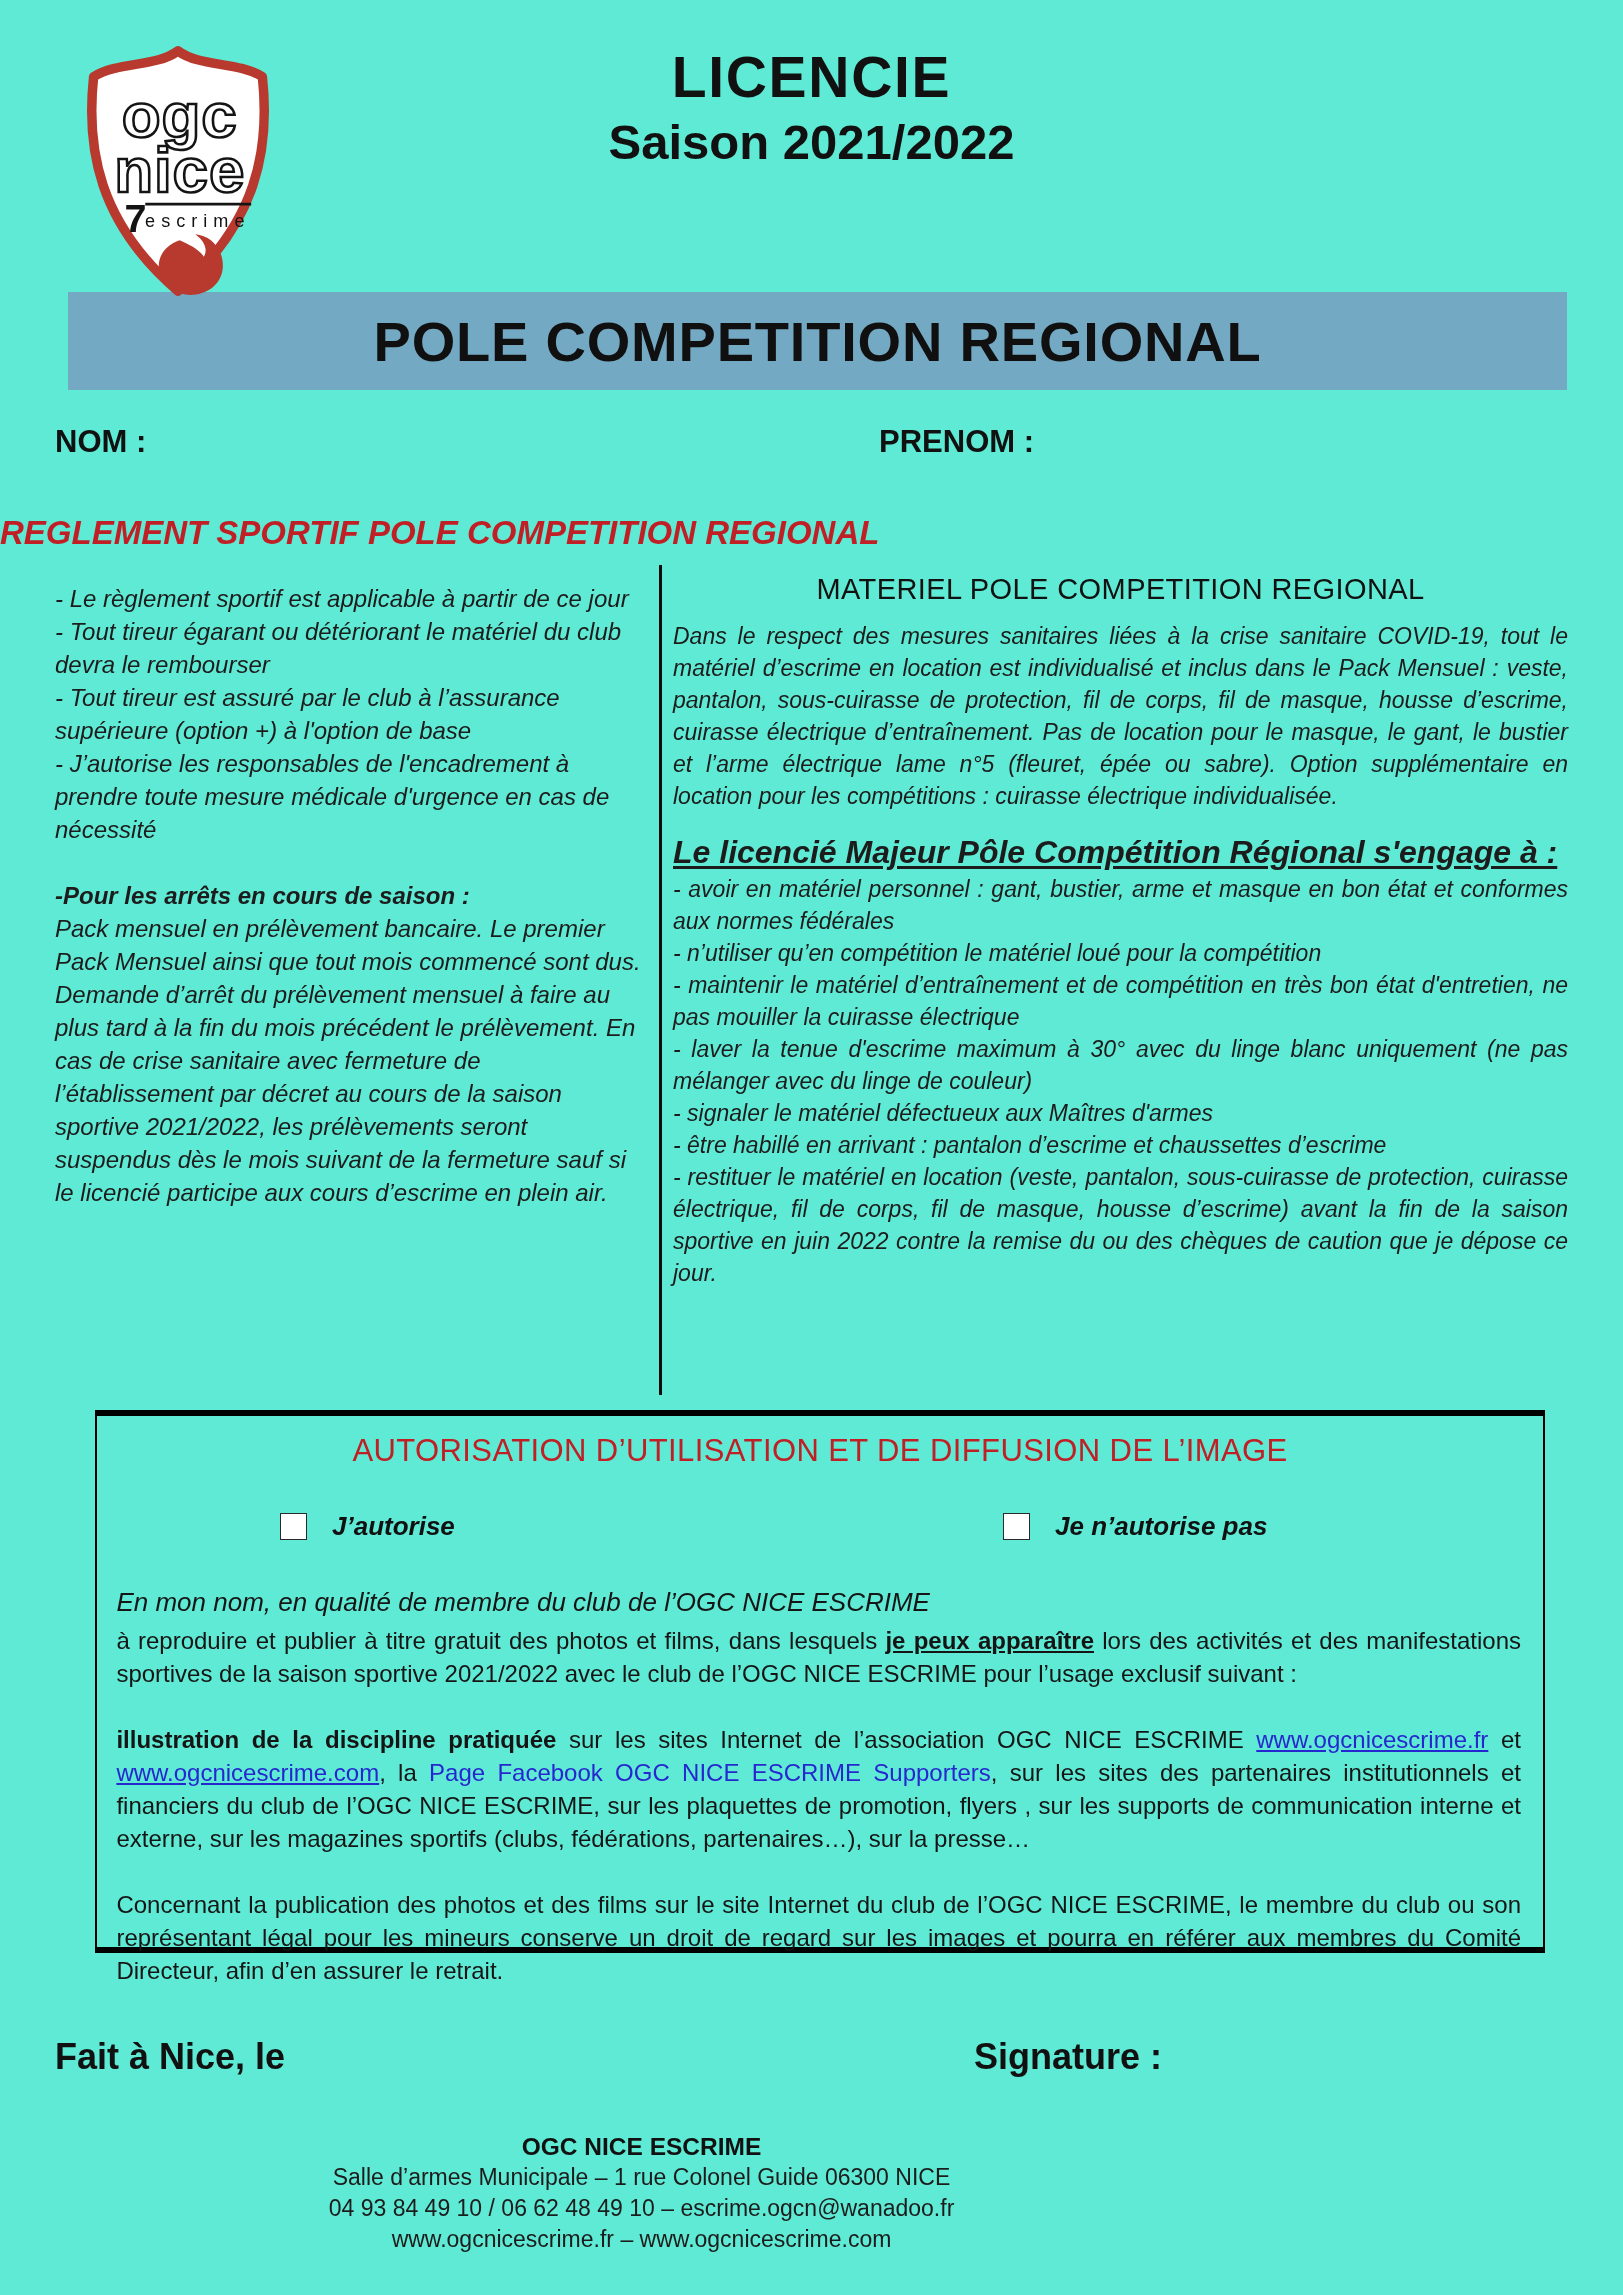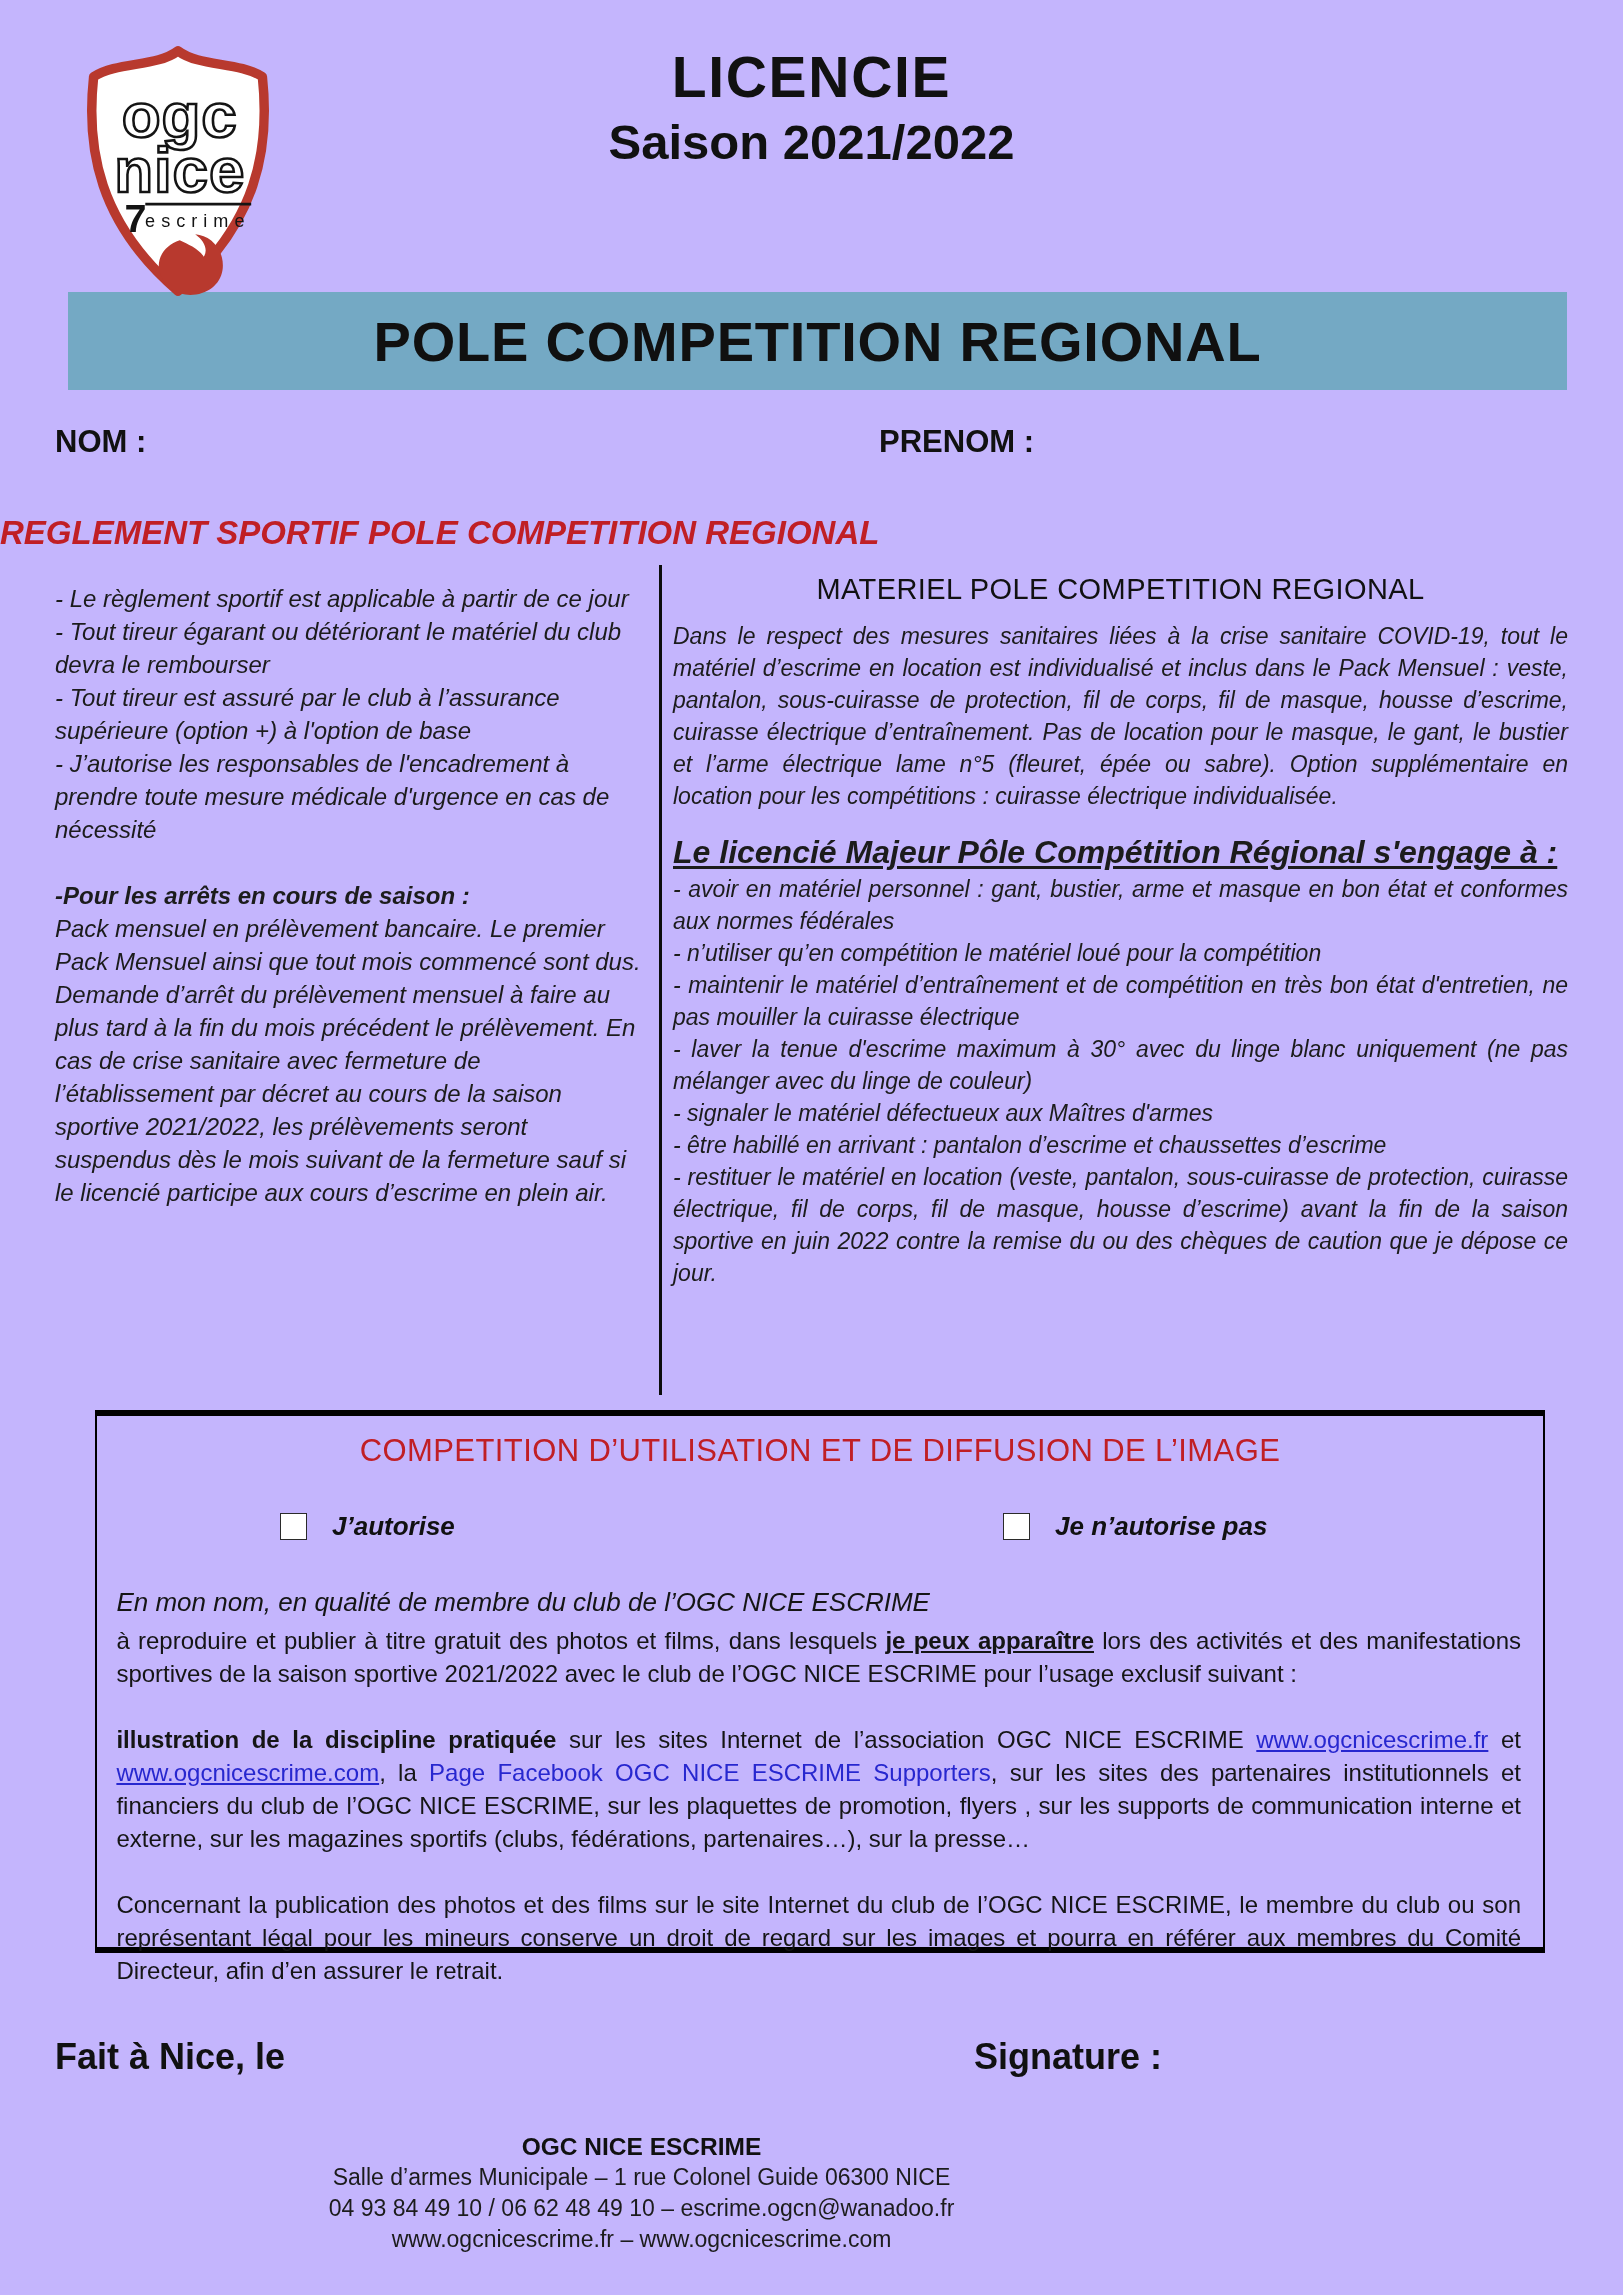--- a/index.html
+++ b/index.html
@@ -1,19 +1,19 @@
 <!DOCTYPE html>
 <html style="font-size:13.5px"><head>
 <meta charset="utf-8">
 <style>
   html,body{margin:0;padding:0;background:#fff;}
   .page{
     position:relative;
     width:1623px;height:2295px;
-    background:#c4b5fd;
+    background:#5eead4;
     font-family:"Liberation Sans","DejaVu Sans",sans-serif;
     color:#1c1c1c;
     overflow:hidden;
   }
   
   .logo{position:absolute;left:73px;top:44px;width:210px;height:254px;z-index:2;}
   .title-block{position:absolute;left:0;top:49px;width:1623px;text-align:center;}
   .doc-title{font-size:57px;font-weight:700;letter-spacing:1.7px;color:#111;line-height:1.0;}
   .doc-subtitle{font-size:49px;font-weight:700;color:#111;margin-top:12px;line-height:1.0;}
   .banner{
@@ -123,21 +123,21 @@
     <p class="engage-item">- avoir en matériel personnel : gant, bustier, arme et masque en bon état et conformes aux normes fédérales</p>
     <p class="engage-item">- n’utiliser qu’en compétition le matériel loué pour la compétition</p>
     <p class="engage-item">- maintenir le matériel d’entraînement et de compétition en très bon état d'entretien, ne pas mouiller la cuirasse électrique</p>
     <p class="engage-item">- laver la tenue d'escrime maximum à 30° avec du linge blanc uniquement (ne pas mélanger avec du linge de couleur)</p>
     <p class="engage-item">- signaler le matériel défectueux aux Maîtres d'armes</p>
     <p class="engage-item">- être habillé en arrivant : pantalon d’escrime et chaussettes d’escrime</p>
     <p class="engage-item">- restituer le matériel en location (veste, pantalon, sous-cuirasse de protection, cuirasse électrique, fil de corps, fil de masque, housse d’escrime) avant la fin de la saison sportive en juin 2022 contre la remise du ou des chèques de caution que je dépose ce jour.</p>
   </div>
 
   <div class="image-box">
-    <div class="box-heading" style="color:#c01f25;">COMPETITION D’UTILISATION ET DE DIFFUSION DE L’IMAGE</div>
+    <div class="box-heading" style="color:#c01f25;">AUTORISATION D’UTILISATION ET DE DIFFUSION DE L’IMAGE</div>
 
     <div class="cb-row">
       <div class="cb cb-1"></div>
       <span class="cb-label cb-label-1">J’autorise</span>
       <div class="cb cb-2"></div>
       <span class="cb-label cb-label-2">Je n’autorise pas</span>
     </div>
 
     <div class="box-body">
       <p class="box-intro">En mon nom, en qualité de membre du club de l’OGC NICE ESCRIME</p>

